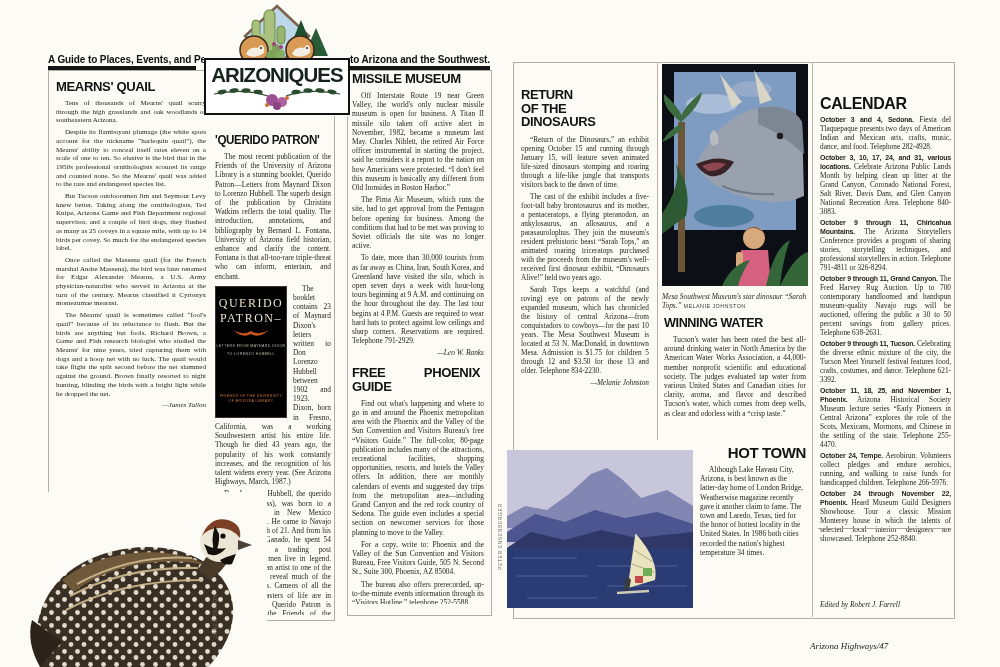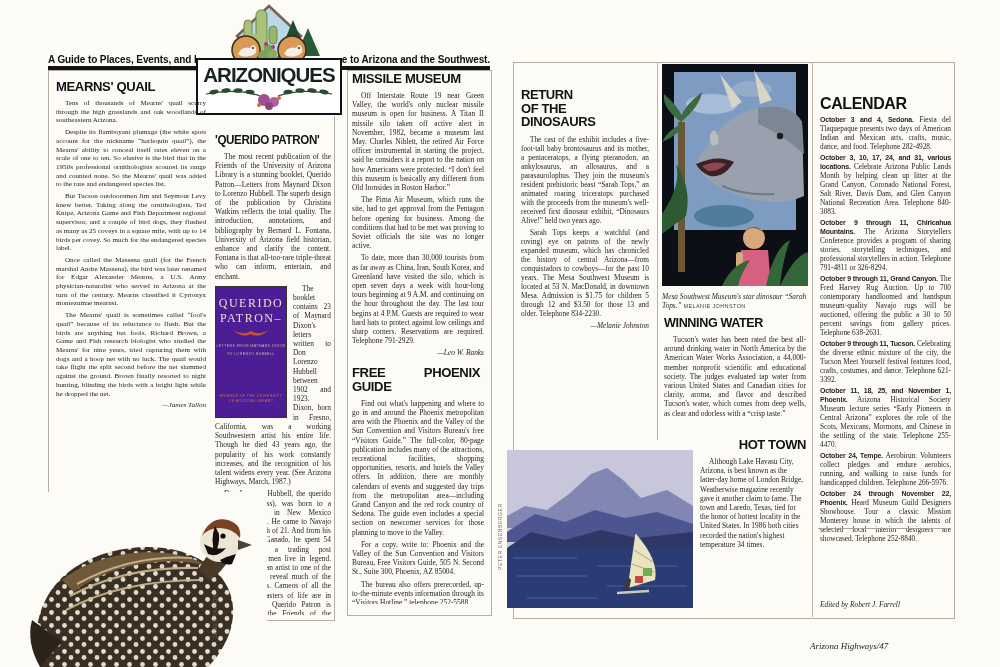--- a/index.html
+++ b/index.html
@@ -21,27 +21,27 @@
   .byline{text-align:right;font-style:italic;text-indent:0 !important;margin-top:1px !important;}
   .caption{position:absolute;font:italic 7.4px/9px "Liberation Serif",serif;color:#2a2722;}
   .photocredit{position:absolute;writing-mode:vertical-rl;transform:rotate(180deg);
       font:5px "Liberation Sans",sans-serif;letter-spacing:.6px;color:#6b6760;}
   .calendar p{margin:0 0 2px;text-indent:0;font:7.3px/9px "Liberation Serif",serif;}
   .calendar b{font:bold 7px/9px "Liberation Sans",sans-serif;letter-spacing:-0.2px;}
   .footnote{position:absolute;font:italic 7.4px/9.4px "Liberation Serif",serif;color:#28251f;}
   .folio{position:absolute;font:italic 9px "Liberation Serif",serif;color:#222;text-align:left;}
   .photo{position:absolute;}
   
-  .bookcover{float:left;width:70px;height:130px;background:#4c1d95;border:1px solid #3a332c;
+  .bookcover{float:left;width:70px;height:130px;background:#000000;border:1px solid #3a332c;
       margin:2px 6px 1px 0;text-align:center;overflow:hidden;}
   .bookcover .t{font:12px "Liberation Serif",serif;color:#eae2cf;letter-spacing:1.5px;margin-top:9px;}
   .bookcover .t2{font:12px "Liberation Serif",serif;color:#eae2cf;letter-spacing:1.5px;}
   .bookcover .sub{font:3.6px "Liberation Sans",sans-serif;color:#c2bab楽a8;color:#c2baa8;margin-top:4px;letter-spacing:.4px;}
   .bookcover .foot{font:3.6px "Liberation Sans",sans-serif;color:#c8753f;margin-top:38px;letter-spacing:.4px;}
-  .logoart{position:absolute;left:196px;top:2px;text-align:center;}
+  .logoart{position:absolute;left:204px;top:2px;text-align:center;}
 </style>
 </head>
 <body>
 
 <div id="page">
 
   <div class="kicker" style="left:48px;top:54px;width:260px;">A Guide to Places, Events, and People</div>
   <div class="kicker" style="left:300px;top:54px;width:190px;text-align:right;">Unique to Arizona and the Southwest.</div>
   <div class="blackbar" style="left:48px;top:66px;width:148px;"></div>
   <div class="blackbar" style="left:341px;top:66px;width:149px;"></div>
@@ -156,20 +156,21 @@
     <p>For a copy, write to: Phoenix and the Valley of the Sun Convention and Visitors Bureau, Free Visitors Guide, 505 N. Second St., Suite 300, Phoenix, AZ 85004.</p>
     <p>The bureau also offers prerecorded, up-to-the-minute events information through its “Visitors Hotline,” telephone 252-5588.</p>
   </div>
 
   <div class="col" style="left:521px;top:88px;width:128px;height:372px;overflow:hidden;font-size:7.3px;line-height:9px;">
     <div class="h-multi" style="margin-bottom:6px;">
       <div>RETURN</div>
       <div>OF THE</div>
       <div>DINOSAURS</div>
     </div>
+    <p>“Return of the Dinosaurs,” an exhibit opening October 15 and running through January 15, will feature seven animated life-sized dinosaurs stomping and roaring through a life-like jungle that transports visitors back to the dawn of time.</p>
     <p>The cast of the exhibit includes a five-foot-tall baby brontosaurus and its mother, a pentaceratops, a flying pteranodon, an ankylosaurus, an allosaurus, and a parasaurolophus. They join the museum's resident prehistoric beast “Sarah Tops,” an animated roaring triceratops purchased with the proceeds from the museum's well-received first dinosaur exhibit, “Dinosaurs Alive!” held two years ago.</p>
     <p>Sarah Tops keeps a watchful (and roving) eye on patrons of the newly expanded museum, which has chronicled the history of central Arizona—from conquistadors to cowboys—for the past 10 years. The Mesa Southwest Museum is located at 53 N. MacDonald, in downtown Mesa. Admission is $1.75 for children 5 through 12 and $3.50 for those 13 and older. Telephone 834-2230.</p>
     <p class="byline">—Melanie Johnston</p>
   </div>
 
   <div class="photo" style="left:662px;top:64px;">
     <svg width="146" height="222" viewBox="0 0 146 222">
       <rect width="146" height="222" fill="#0c0f16"></rect>
       <rect x="12" y="8" width="122" height="158" fill="#7e9bc2"></rect>
       <ellipse cx="50" cy="40" rx="26" ry="10" fill="#aabdd8"></ellipse>
@@ -216,21 +217,21 @@
     <span>Mesa Southwest Museum's star dinosaur “Sarah Tops.”</span>
     <span style="font:5.5px 'Liberation Sans',sans-serif;font-style:normal;letter-spacing:.4px;color:#444;">MELANIE JOHNSTON</span>
   </div>
 
   <div class="col" style="left:664px;top:316px;width:142px;">
     <h2 style="font-size:13px;">WINNING WATER</h2>
     <p>Tucson's water has been rated the best all-around drinking water in North America by the American Water Works Association, a 44,000-member nonprofit scientific and educational society. The judges evaluated tap water from various United States and Canadian cities for clarity, aroma, and flavor and described Tucson's water, which comes from deep wells, as clear and odorless with a “crisp taste.”</p>
   </div>
 
   <div class="col" style="left:700px;top:438px;width:106px;text-align:left;">
-    <h2 style="font-size:13px;text-align:right;transform:none;">HOT TOWN</h2>
+    <h2 style="font-size:15px;text-align:right;transform:none;margin-top:8px;">HOT TOWN</h2>
     <p>Although Lake Havasu City, Arizona, is best known as the latter-day home of London Bridge, Weatherwise magazine recently gave it another claim to fame. The town and Laredo, Texas, tied for the honor of hottest locality in the United States. In 1986 both cities recorded the nation's highest temperature 34 times.</p>
   </div>
 
   <div class="photo" style="left:507px;top:450px;">
     <svg width="186" height="158" viewBox="0 0 186 158">
       <rect width="186" height="158" fill="#c7c6da"></rect>
       <polygon points="0,66 18,56 40,60 62,44 84,24 100,18 116,30 134,48 160,40 186,56 186,78 0,78" fill="#8187b2"></polygon>
       <polygon points="0,82 28,64 58,72 88,60 118,68 150,62 186,74 186,92 0,92" fill="#4d5590"></polygon>
       <polygon points="0,98 24,82 58,90 94,80 130,88 186,82 186,104 0,104" fill="#2f3766"></polygon>
       <rect x="0" y="98" width="186" height="60" fill="#2b3c74"></rect>

